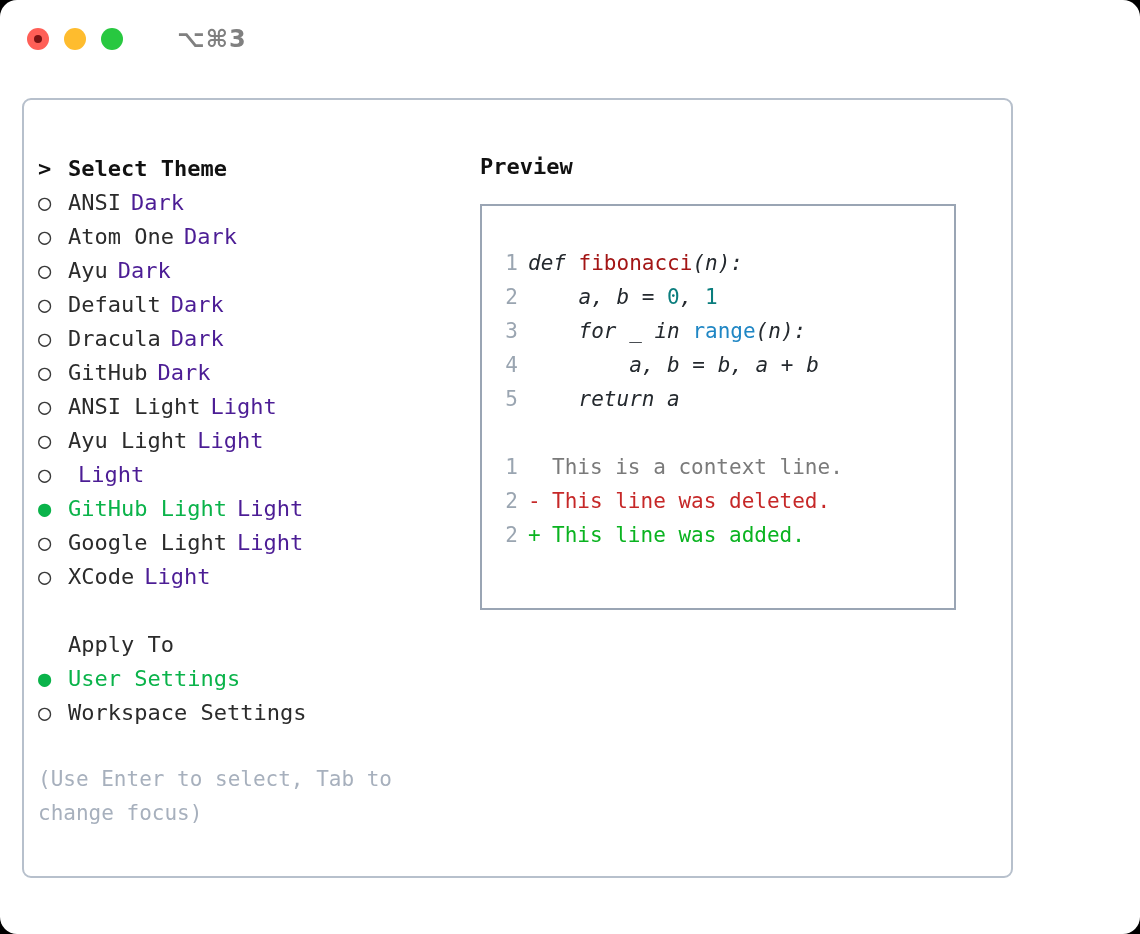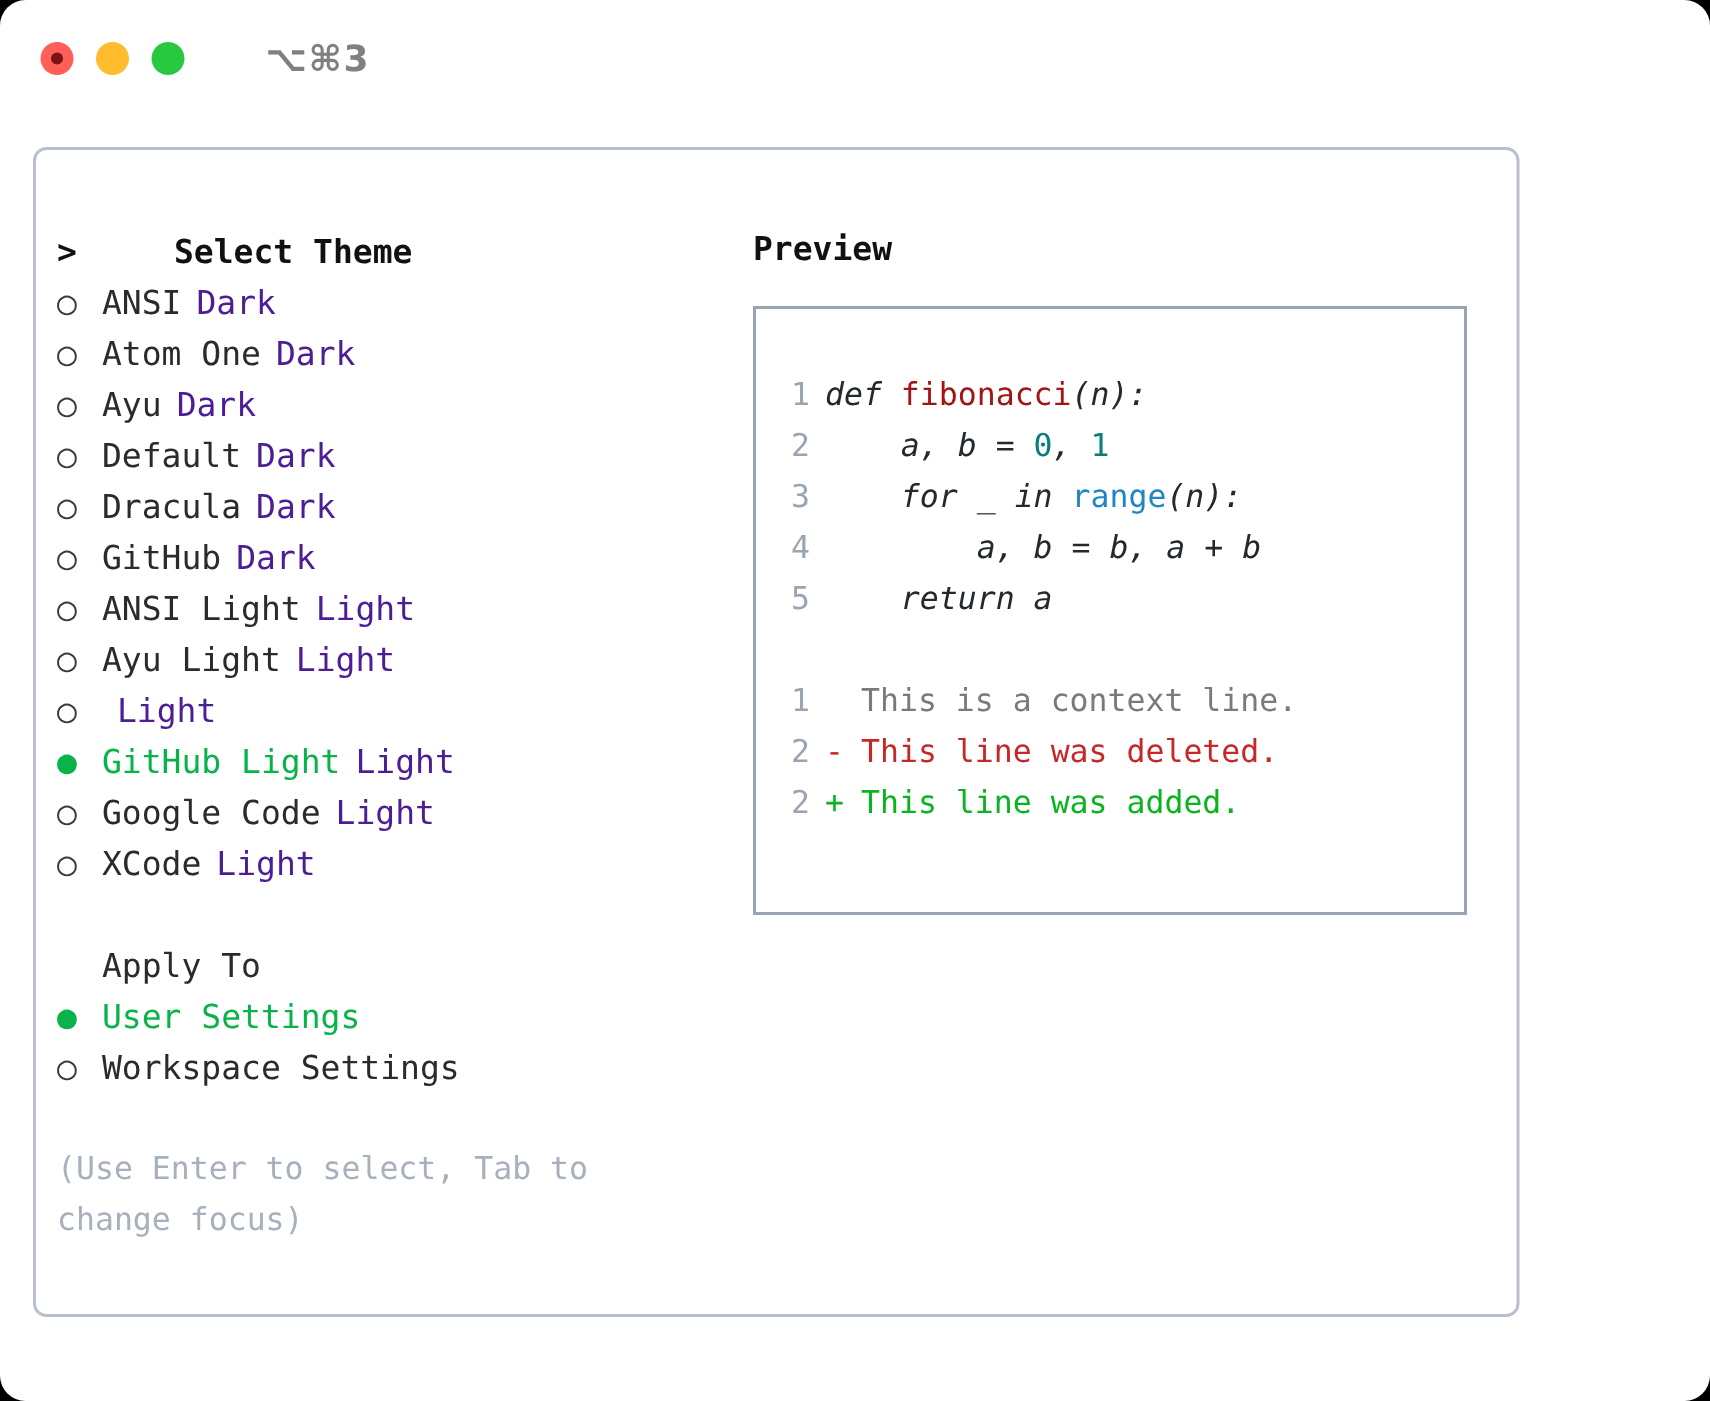--- a/index.html
+++ b/index.html
@@ -107,39 +107,39 @@
     width: 30px;
     flex: 0 0 30px;
     text-align: left;
     color: #3a3a3a;
     font-size: 22px;
   }
   .marker.bullet-on { color: #0ab34a; }
   .marker.caret     { color: #111111; font-weight: 700; }
 
   .label        { color: #2b2b2b; }
-  .label.strong { font-weight: 700; color: #111111; margin-left: 48px; }
+  .label.strong { font-weight: 700; color: #111111; }
   .label.on     { color: #0ab34a; }
   .suffix       { color: #4c1d95; margin-left: 10px; }
 
   .spacer { height: 34px; }
 
   .hint {
     margin-top: 32px;
     font-size: 21px;
     line-height: 34px;
     color: #a7b0bd;
     width: 410px;
     white-space: normal;
   }
 
   
   .right-col {
     position: absolute;
-    left: 478px;
+    left: 456px;
     top: 52px;
     width: 500px;
   }
   .preview-title {
     font-size: 22px;
     font-weight: 700;
     color: #111111;
     line-height: 30px;
   }
   .preview-box {
@@ -211,21 +211,21 @@
           <div class="row"><span class="marker">○</span><span class="label">ANSI</span><span class="suffix">Dark</span></div>
           <div class="row"><span class="marker">○</span><span class="label">Atom One</span><span class="suffix">Dark</span></div>
           <div class="row"><span class="marker">○</span><span class="label">Ayu</span><span class="suffix">Dark</span></div>
           <div class="row"><span class="marker">○</span><span class="label">Default</span><span class="suffix">Dark</span></div>
           <div class="row"><span class="marker">○</span><span class="label">Dracula</span><span class="suffix">Dark</span></div>
           <div class="row"><span class="marker">○</span><span class="label">GitHub</span><span class="suffix">Dark</span></div>
           <div class="row"><span class="marker">○</span><span class="label">ANSI Light</span><span class="suffix">Light</span></div>
           <div class="row"><span class="marker">○</span><span class="label">Ayu Light</span><span class="suffix">Light</span></div>
           <div class="row"><span class="marker">○</span><span class="suffix">Light</span></div>
           <div class="row"><span class="marker bullet-on">●</span><span class="label on">GitHub Light</span><span class="suffix">Light</span></div>
-          <div class="row"><span class="marker">○</span><span class="label">Google Code</span><span class="suffix">Light</span></div>
+          <div class="row"><span class="marker">○</span><span class="label">Google Light</span><span class="suffix">Light</span></div>
           <div class="row"><span class="marker">○</span><span class="label">XCode</span><span class="suffix">Light</span></div>
         </div>
 
       <div class="spacer"></div>
 
       <div class="row">
         <span class="marker"> </span>
         <span class="label">Apply To</span>
       </div>
 

